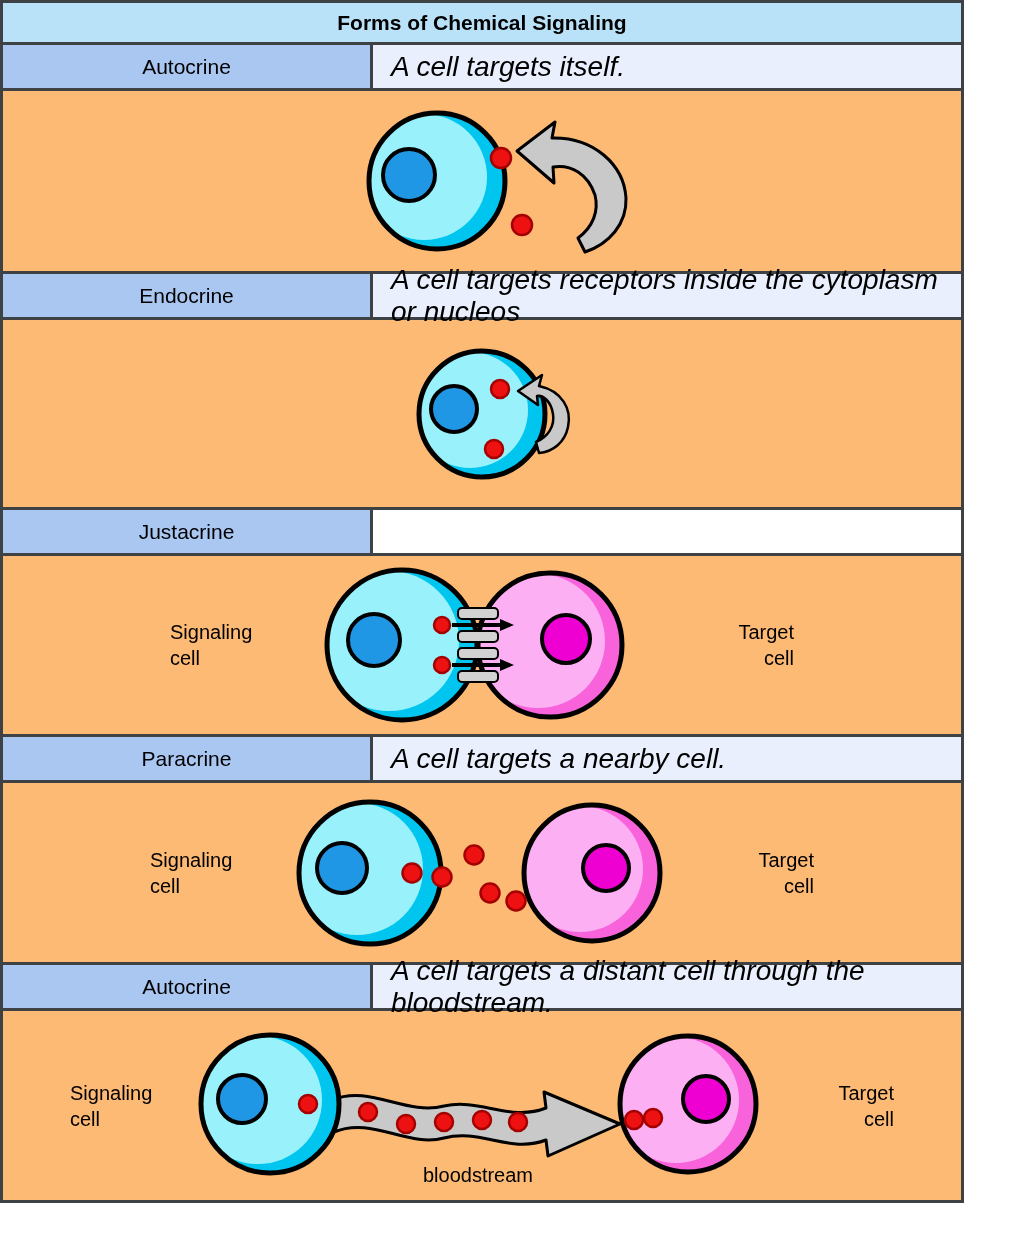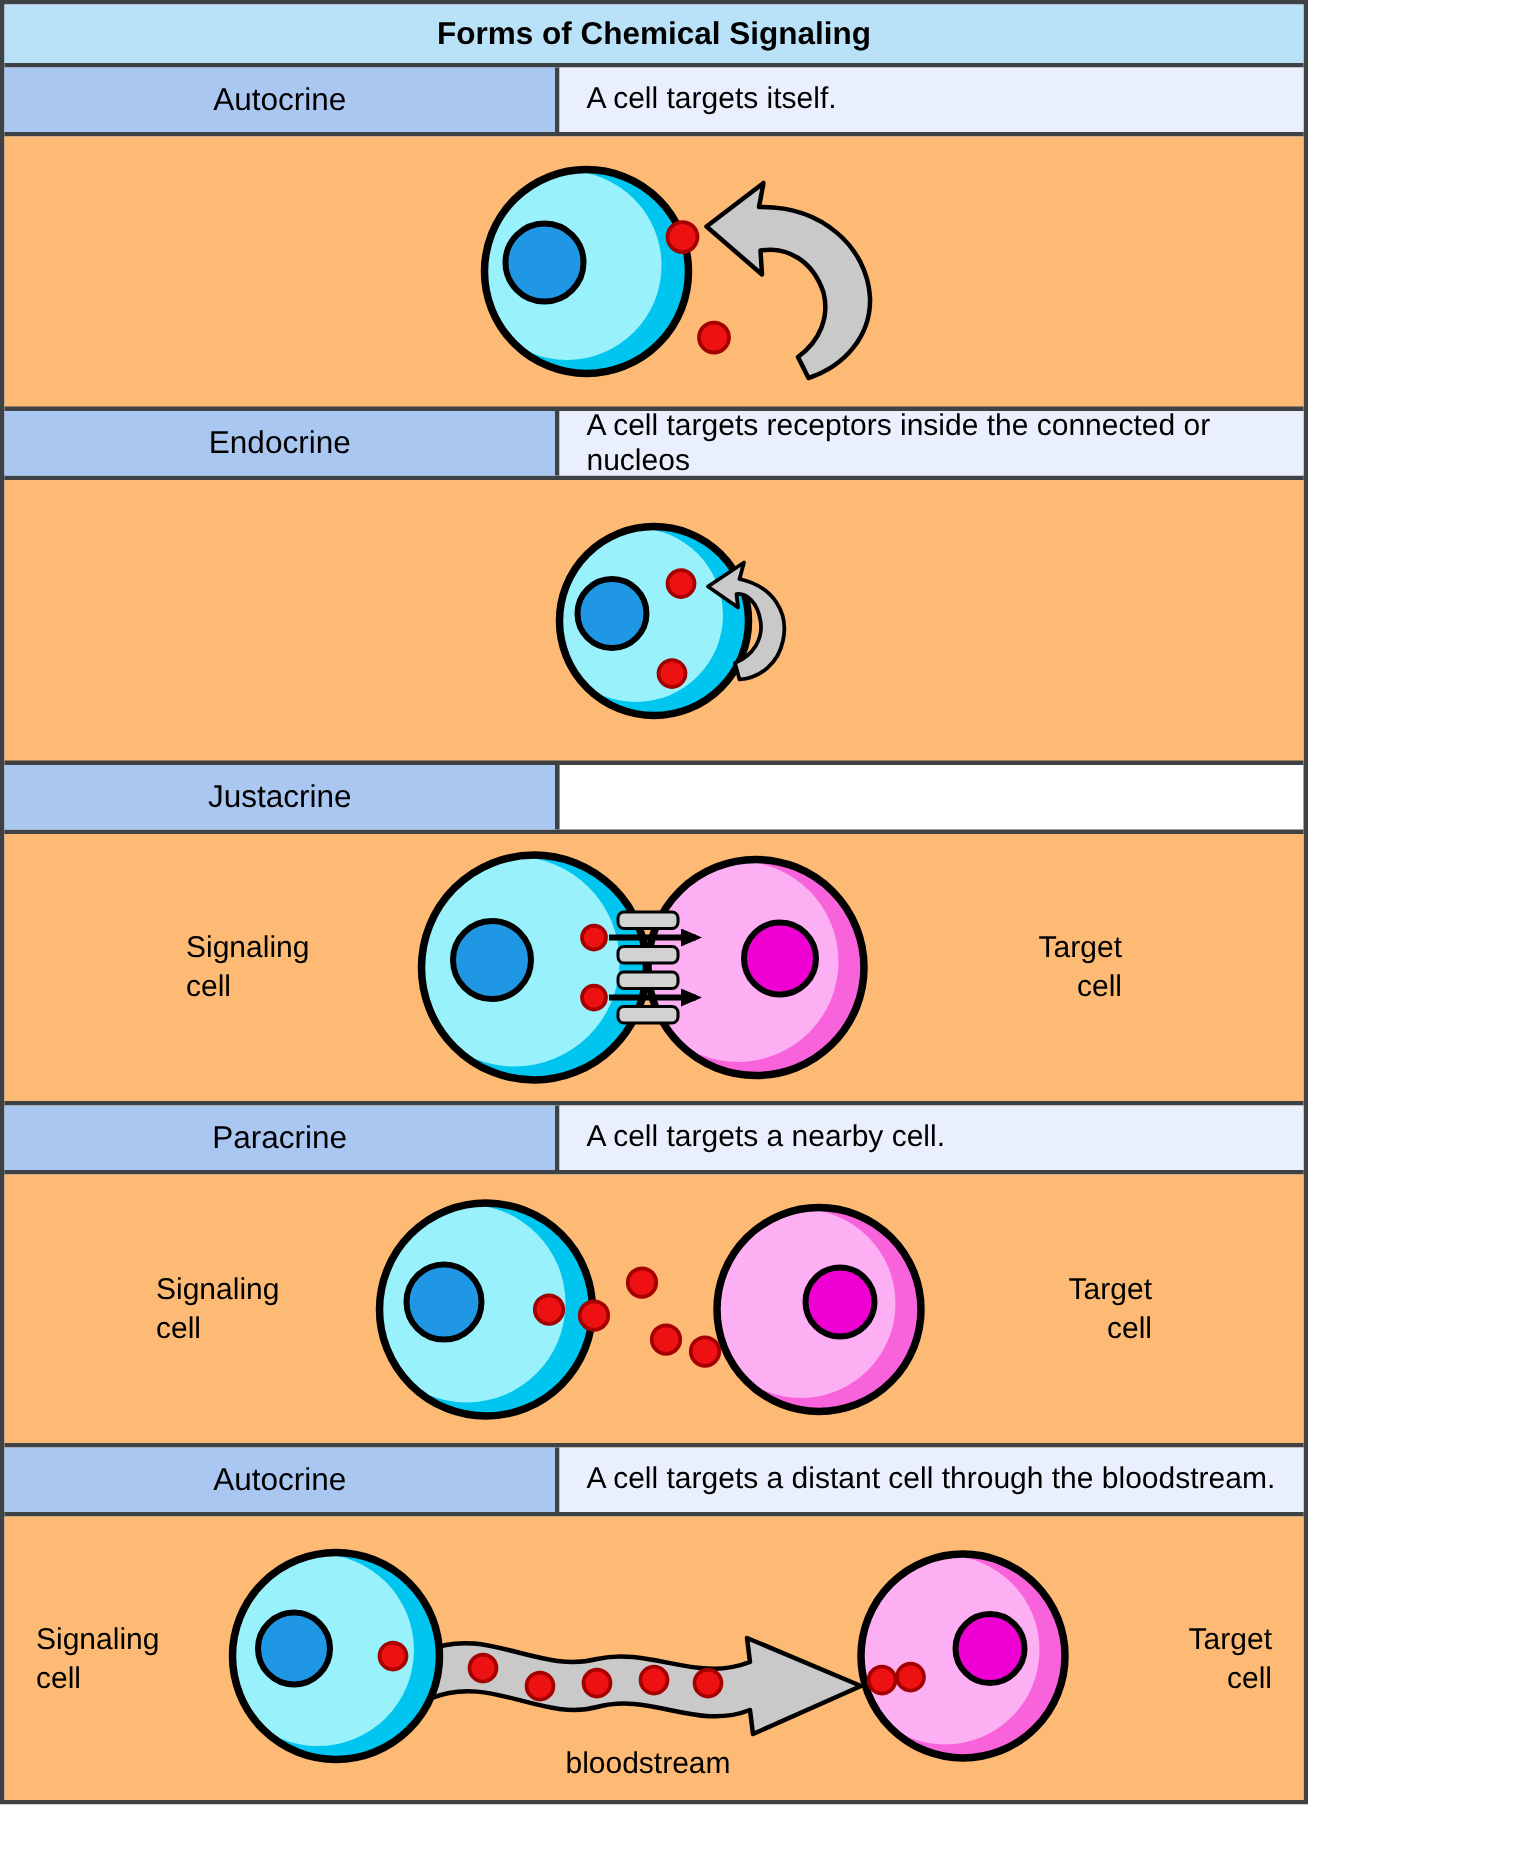--- a/index.html
+++ b/index.html
@@ -1,33 +1,33 @@
 <!DOCTYPE html>
 <html style="--title-bg: #b9e2f8; --term-bg: #aac7f2; --desc-bg: #e9effc; --grid-border: #3f4245; --cell-cyan-light: #99f2fb; --cell-cyan-dark: #00c5ef; --cell-pink-light: #fcaff2; --cell-pink-dark: #f863dc; --nucleus-blue: #2097e4; --nucleus-magenta: #ee00d2; --ligand-red: #ed1111; --ligand-red-outline: #a50000; --arrow-gray: #c9c9c9; --junction-gray: #d2d2d2;"><head>
 <meta charset="utf-8">
 <style>
   * { box-sizing: border-box; }
   html, body { margin: 0; padding: 0; background: #ffffff;
     font-family: "Liberation Sans", sans-serif; color: #000; }
 
-  .table { width: 872px; border: 3px solid var(--grid-border, #3f4245); }
+  .table { width: 964px; border: 3px solid var(--grid-border, #3f4245); }
 
   .title-bar { height: 42px; background: var(--title-bg, #b9e2f8);
     border-bottom: 3px solid var(--grid-border, #3f4245);
     display: flex; align-items: center; justify-content: center;
     font-weight: bold; font-size: 21px; }
 
   .row-header { display: flex; height: 46px;
     border-bottom: 3px solid var(--grid-border, #3f4245); }
   .term { width: 370px; background: var(--term-bg, #aac7f2);
     border-right: 3px solid var(--grid-border, #3f4245);
     display: flex; align-items: center; justify-content: center;
     font-size: 21px; text-align: center; }
   .desc { flex: 1; background: var(--desc-bg, #e9effc);
-    display: flex; align-items: center; padding: 12px 18px; font-size: 20px; }
+    display: flex; align-items: center; padding: 12px 18px; font-size: 28px; font-style: italic; }
 
   .illustration { background: #fdba74;
     border-bottom: 3px solid var(--grid-border, #3f4245);
     display: flex; align-items: center; justify-content: center; gap: 12px; }
   .illustration.last { border-bottom: none; }
   .ill-1 { height: 183px; }
   .ill-2 { height: 190px; }
   .ill-3 { height: 181px; }
   .ill-4 { height: 182px; }
   .ill-5 { height: 189px; }
@@ -79,21 +79,21 @@
         <circle class="nucleus-b" cx="137" cy="80" r="26"></circle>
       </g>
       <path class="garrow" d="M 245 56 L 283 27 L 280 43 C 322 42 352 70 354 103 C 355 129 337 149 313 157 L 306 143 C 321 132 327 116 323 100 C 316 79 299 69 281 72 L 282 88 Z"></path>
       <circle class="dot" cx="229" cy="63" r="10"></circle>
       <circle class="dot" cx="250" cy="130" r="10"></circle>
     </svg>
   </div>
 
   <div class="row-header">
     <div class="term">Endocrine</div>
-    <div class="desc">A cell targets receptors inside the connected or nucleos</div>
+    <div class="desc">A cell targets receptors inside the cytoplasm or nucleos</div>
   </div>
   <div class="illustration ill-2">
     <svg width="320" height="170" viewBox="0 0 320 170">
       <defs>
           <clipPath id="clip-ic">
             <circle cx="160" cy="85" r="63"></circle>
           </clipPath>
         </defs>
       <g>
         <circle class="cyd" cx="160" cy="85" r="63"></circle>

